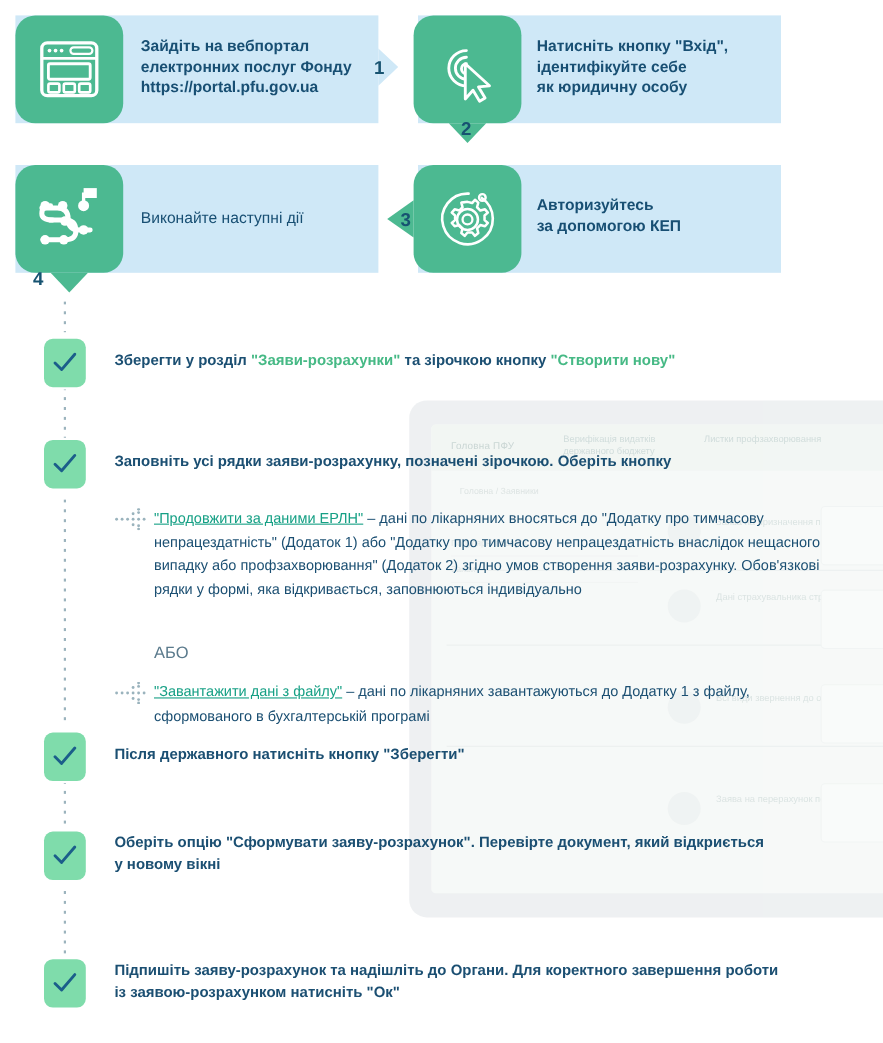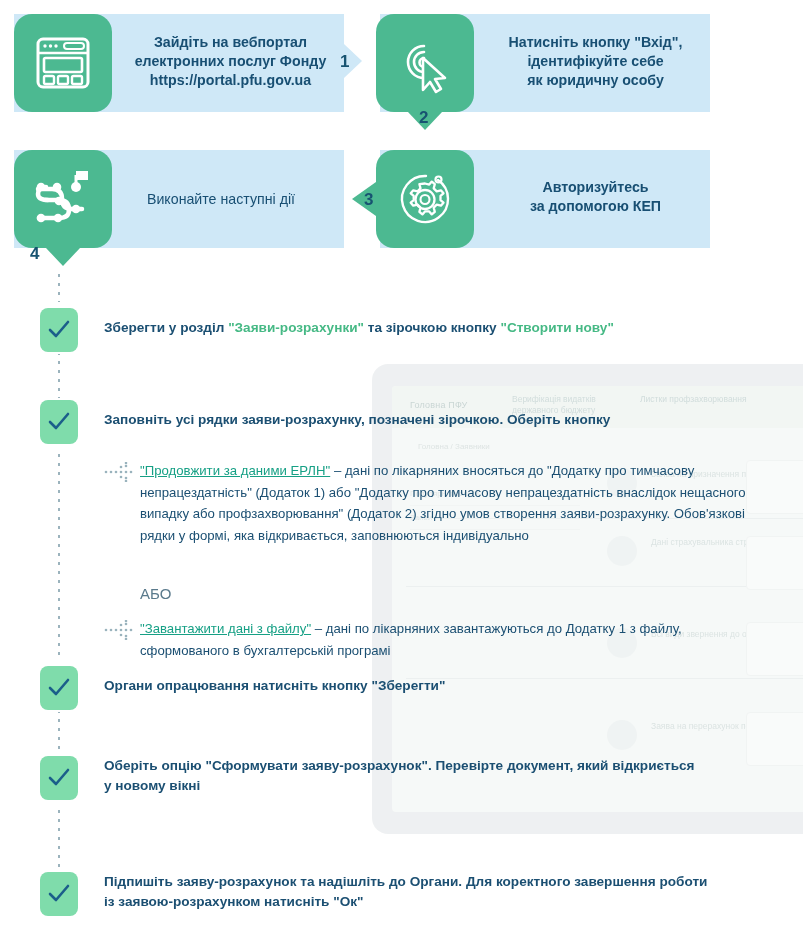--- a/index.html
+++ b/index.html
@@ -60,21 +60,21 @@
     border:1px solid #edf1f0;border-radius:4px;background:#f7faf9;
   }
   .mk-left{
     position:absolute;left:18px;top:96px;width:170px;
   }
   .mk-leftitem{
     font-size:8px;color:#d4dedd;padding:7px 0;border-bottom:1px solid #eef2f1;
   }
 
   
-  #flow{position:absolute;left:0;top:0;width:803px;height:300px;z-index:2;text-align:center;}
+  #flow{position:absolute;left:0;top:0;width:803px;height:300px;z-index:2;}
 
   .panel{
     position:absolute;
     background:#cfe8f7;
     display:flex;align-items:center;
   }
   .card{
     position:absolute;
     background:#4cb991;
     border-radius:18px;
@@ -262,21 +262,21 @@
       <circle cx="10" cy="50" r="4.3" fill="#ffffff"></circle>
       <circle cx="27" cy="50" r="4.3" fill="#ffffff"></circle>
       <line x1="45" y1="19" x2="45" y2="7" stroke="#ffffff" stroke-width="3"></line>
       <rect x="45" y="3" width="12" height="9" fill="#ffffff"></rect>
     </svg>
   </div>
 
   <div class="tri" style="left:46px;top:248px;border-left:17px solid transparent;border-right:17px solid transparent;border-top:18px solid #4cb991;"></div>
   <div class="step-num" style="left:30px;top:244px;">4</div>
 
-  <div class="panel-text" style="position:absolute;left:116px;top:190px;width:210px;font-weight:normal;">Виконайте наступні дії</div>
+  <div class="panel-text" style="position:absolute;left:128px;top:190px;width:210px;font-weight:normal;">Виконайте наступні дії</div>
 </div>
 
 <div id="checklist">
 
   <div class="dotline" style="top:-16px;height:28px;"></div>
   <div class="dotline" style="top:62px;height:50px;"></div>
   <div class="dotline" style="top:164px;height:206px;"></div>
   <div class="dotline" style="top:420px;height:50px;"></div>
   <div class="dotline" style="top:520px;height:70px;"></div>
 
@@ -340,21 +340,21 @@
   </div>
   <div class="sub-text" style="top:328px;width:625px;">
     <span class="sub-link">"Завантажити дані з файлу"</span><span> – дані по лікарняних завантажуються до Додатку 1 з файлу, сформованого в бухгалтерській програмі</span>
   </div>
 
   <div class="chk" style="top:376px;">
     <svg width="24" height="22" viewBox="0 0 24 22">
       <path d="M3 11 L9 17 L21 3" fill="none" stroke="#1b5e8a" stroke-width="2.6" stroke-linecap="round" stroke-linejoin="round"></path>
     </svg>
   </div>
-  <div class="item-text" style="top:386px;width:660px;">Органи опрацювання натисніть кнопку "Зберегти"</div>
+  <div class="item-text" style="top:386px;width:660px;">Після державного натисніть кнопку "Зберегти"</div>
 
   <div class="chk" style="top:466px;">
     <svg width="24" height="22" viewBox="0 0 24 22">
       <path d="M3 11 L9 17 L21 3" fill="none" stroke="#1b5e8a" stroke-width="2.6" stroke-linecap="round" stroke-linejoin="round"></path>
     </svg>
   </div>
   <div class="item-text" style="top:466px;width:672px;white-space:pre-line;">Оберіть опцію "Сформувати заяву-розрахунок". Перевірте документ, який відкриється
 у новому вікні</div>
 
   <div class="chk" style="top:582px;">

